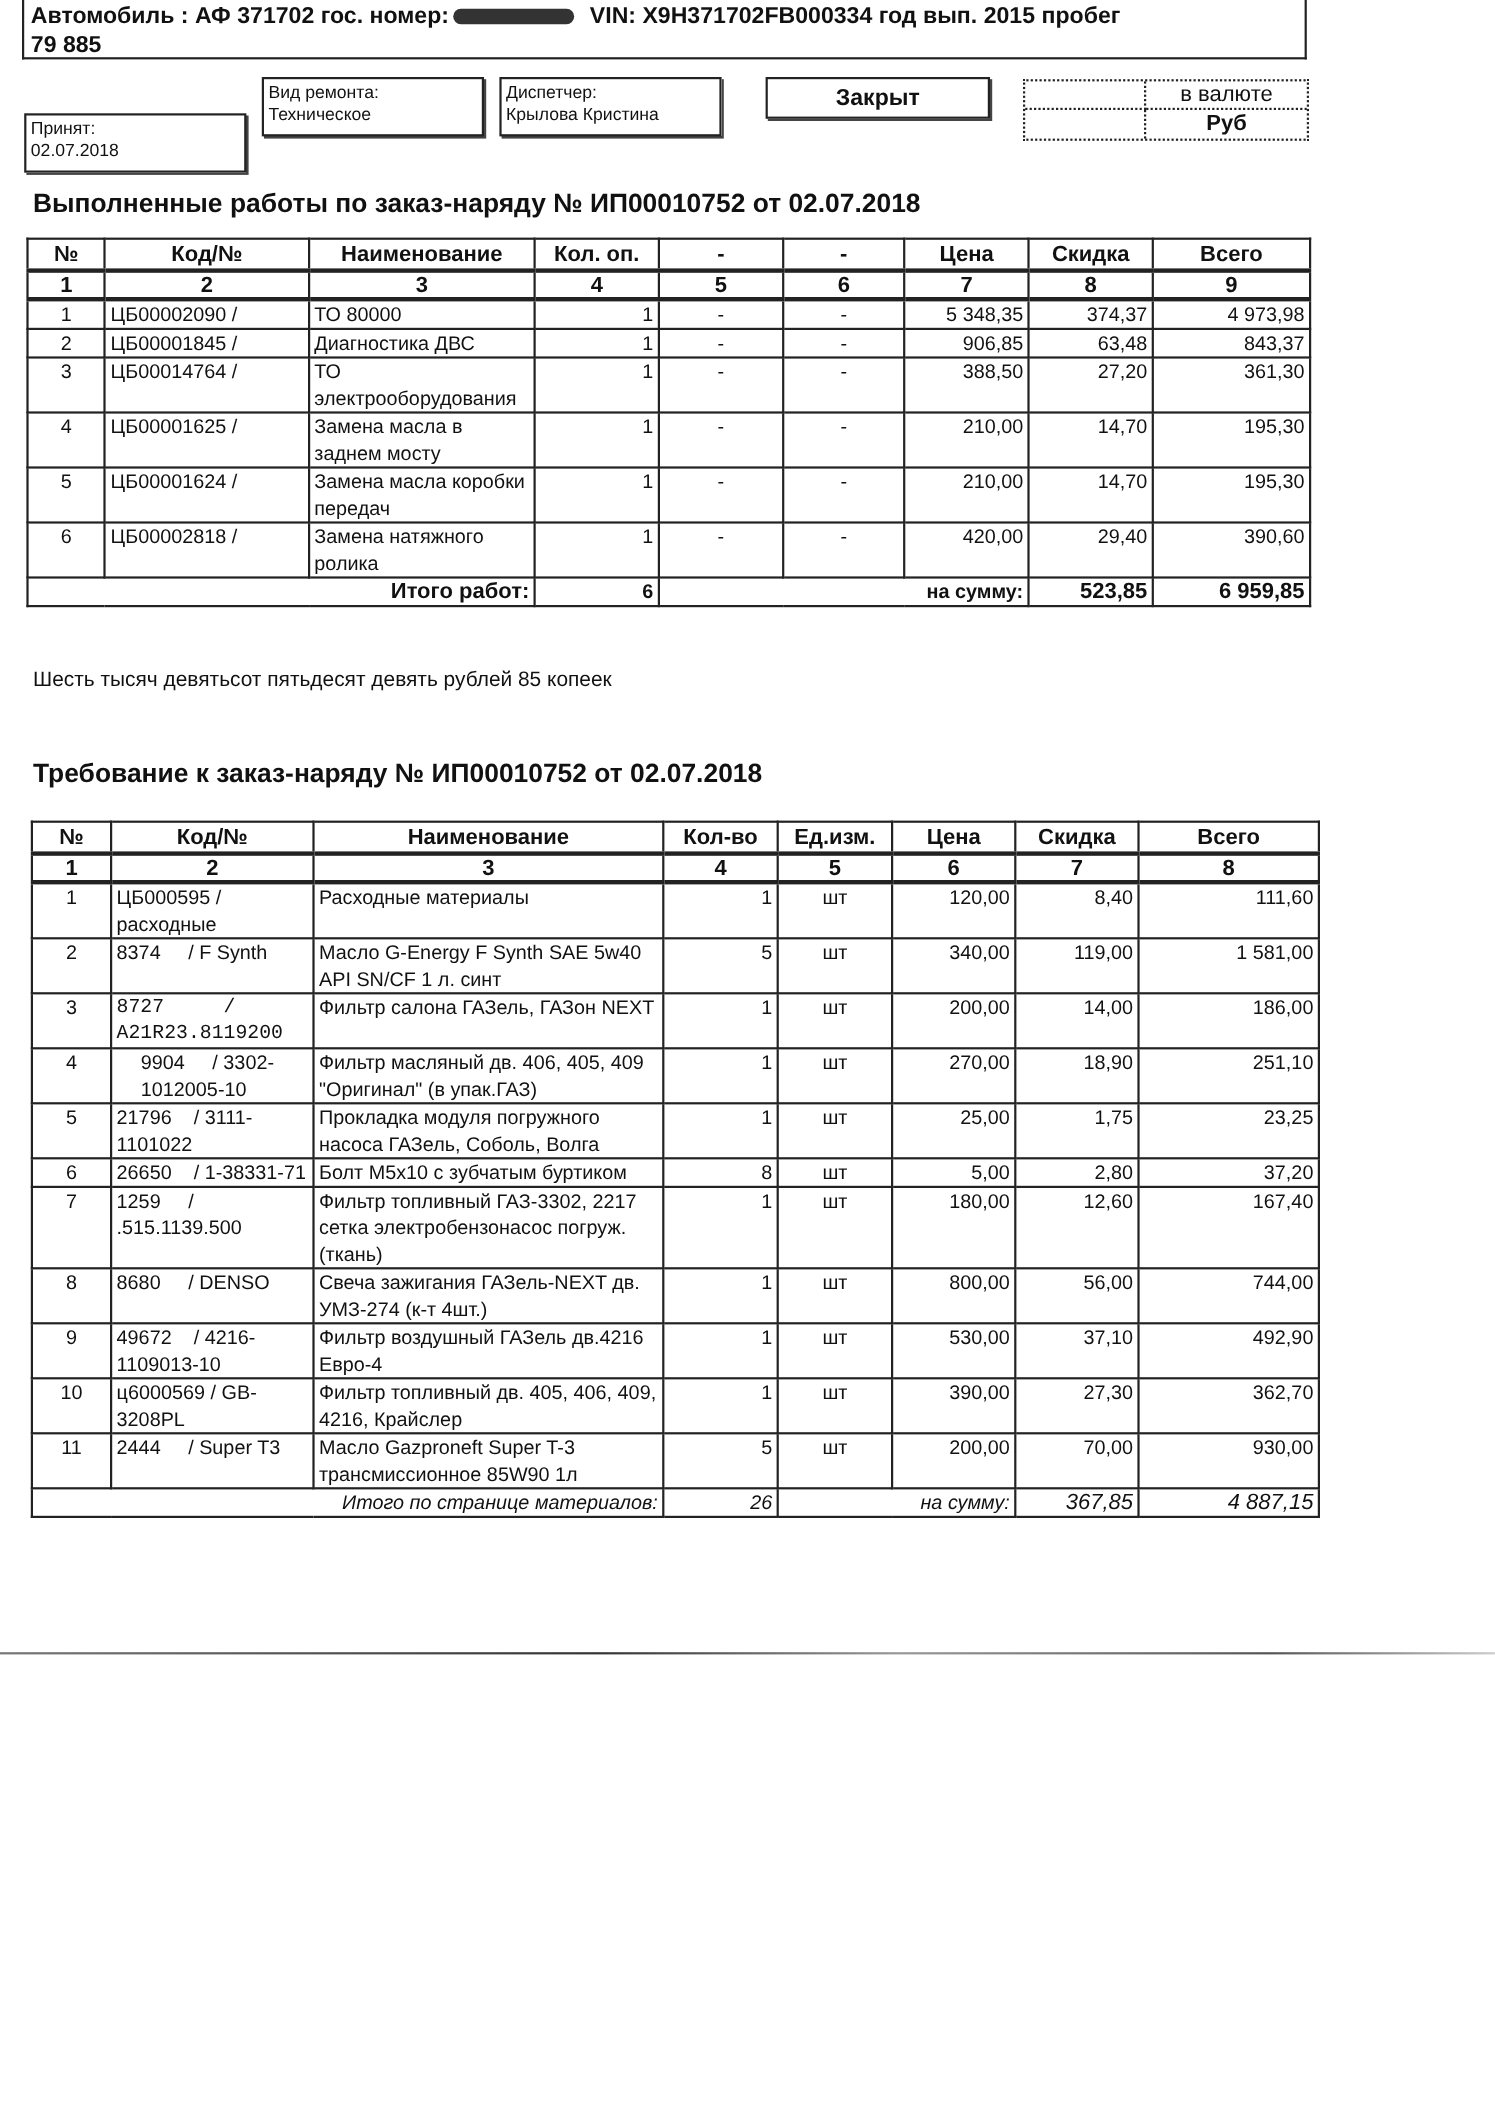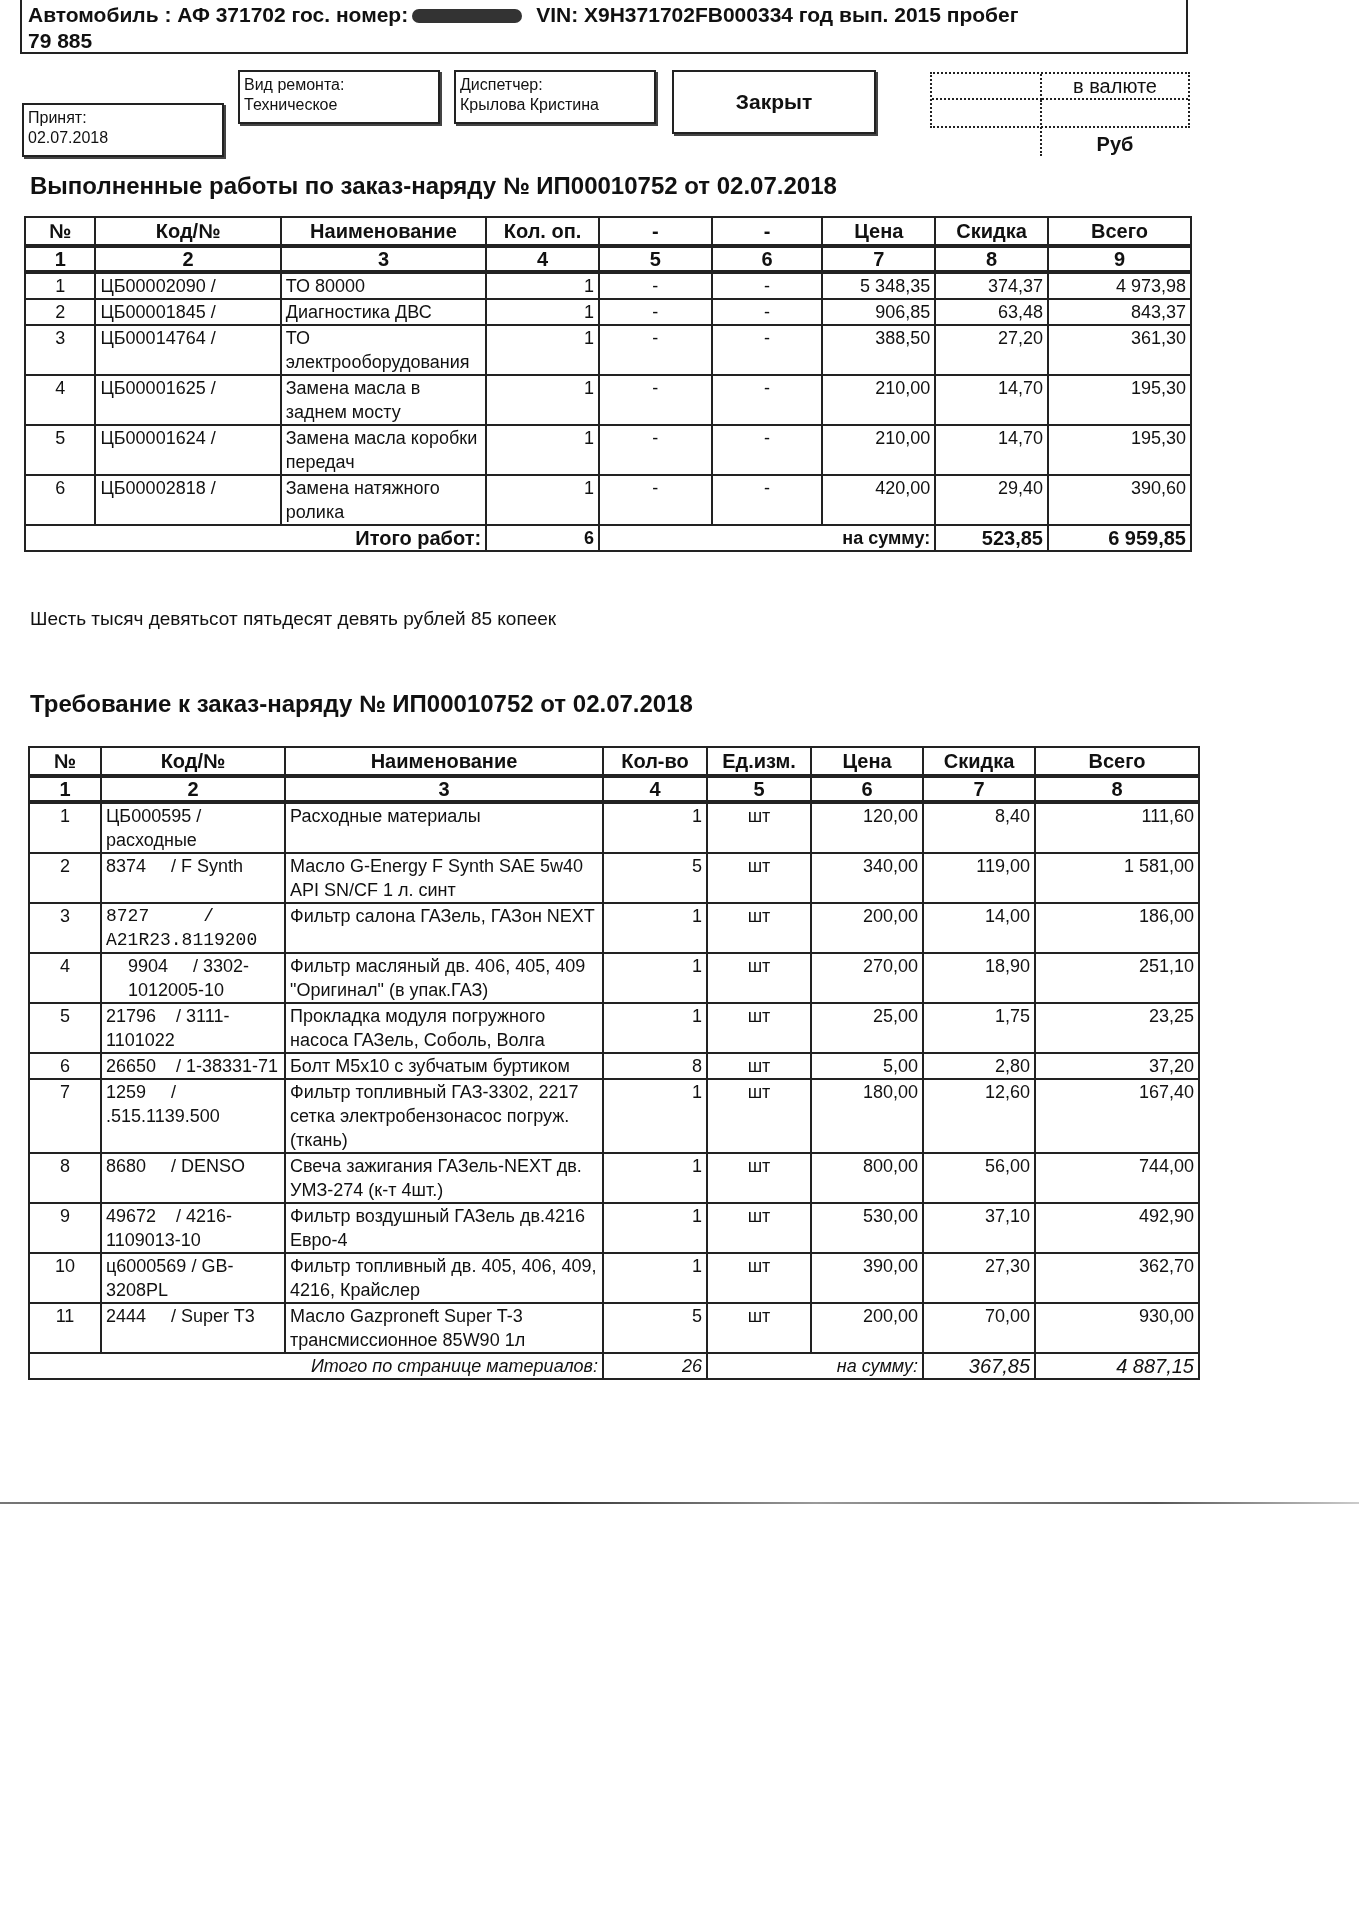--- a/index.html
+++ b/index.html
@@ -17,32 +17,32 @@
   .vehicle-box .redacted {
     display: inline-block; width: 110px; height: 14px; background: #333;
     border-radius: 7px; vertical-align: middle; margin: 0 14px 0 4px;
   }
   .info-box {
     border: 2px solid #222; box-sizing: border-box; height: 54px; top: 70px;
     font-size: 16px; line-height: 20px; padding: 3px 4px;
     box-shadow: 2px 2px 0 #444;
   }
   .status-box {
-    left: 672px; top: 70px; width: 204px; height: 64px; border: 2px solid #222; box-sizing: border-box;
+    left: 696px; top: 70px; width: 204px; height: 38px; border: 2px solid #222; box-sizing: border-box;
     font-size: 21px; font-weight: bold; display: flex; align-items: center; justify-content: center;
     box-shadow: 2px 2px 0 #444;
   }
   .currency-box {
     left: 930px; top: 72px; width: 260px; height: 56px; border: 2px dotted #222; box-sizing: border-box;
     display: grid; grid-template-columns: 110px 1fr; grid-template-rows: 1fr 1fr;
   }
   .currency-box div { border-right: 2px dotted #222; border-bottom: 2px dotted #222; }
   .currency-box div:nth-child(2n) { border-right: none; text-align: center; font-size: 20px; line-height: 24px; }
   .currency-box div:nth-child(n+3) { border-bottom: none; }
-  .currency-box .cur-val { font-weight: bold; margin-top: 32px; }
+  .currency-box .cur-val { font-weight: bold; }
   h2.section-title {
     margin: 0; font-size: 24px; font-weight: bold; position: absolute; left: 30px;
   }
   table.grid {
     position: absolute; border-collapse: collapse; font-size: 18px; table-layout: fixed;
   }
   table.grid th, table.grid td {
     border: 2px solid #222; padding: 0 4px; vertical-align: top; line-height: 24px;
   }
   table.grid thead th { font-weight: bold; font-size: 20px; text-align: center; line-height: 26px; }

